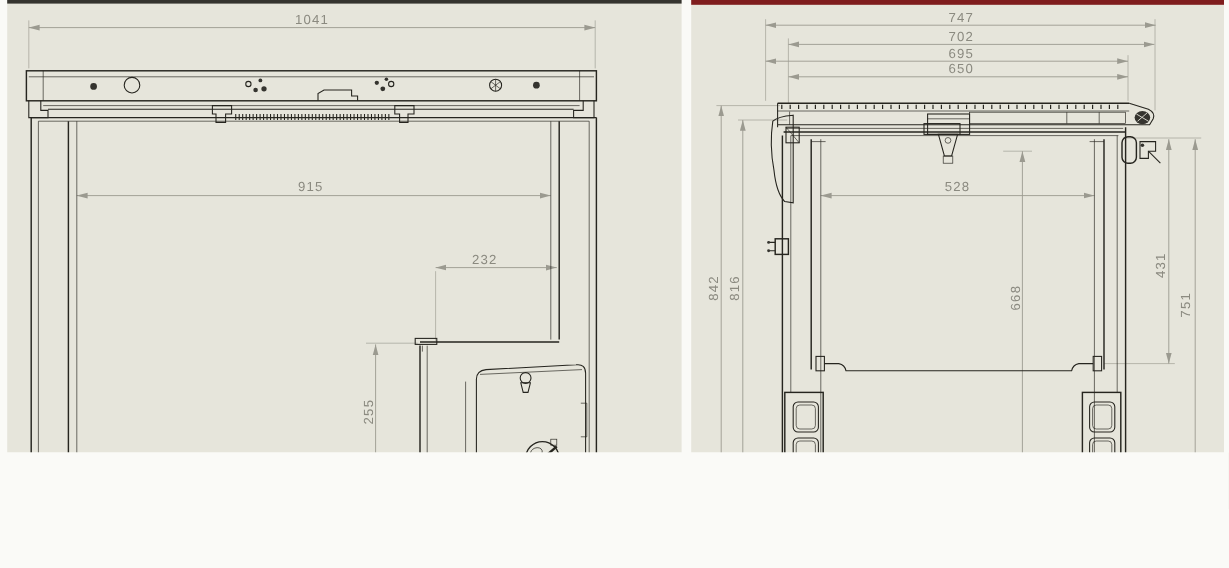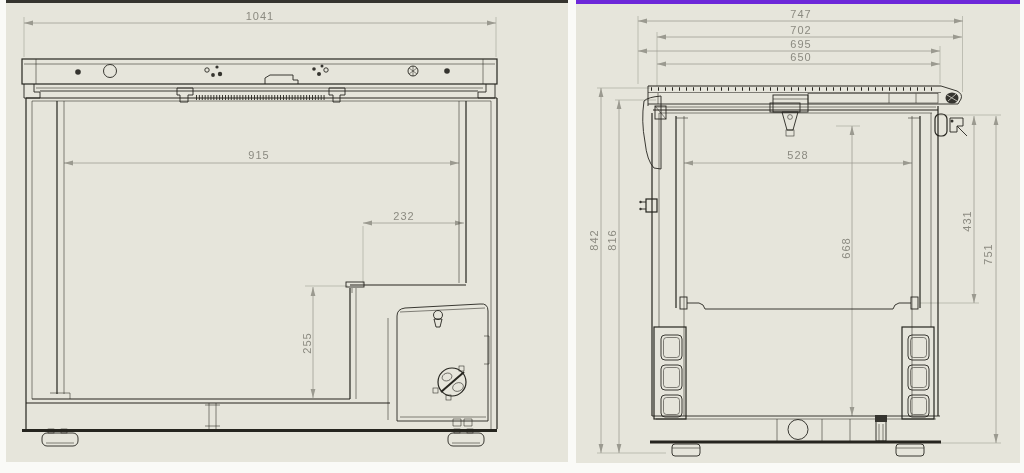--- a/index.html
+++ b/index.html
@@ -1,20 +1,20 @@
 <!DOCTYPE html>
 <html><head>
 <meta charset="utf-8">
 <style>
   html,body{margin:0;padding:0;background:#fafaf7;}
-  #stage{position:relative;width:1024px;height:473px;background:#fafaf7;overflow:hidden;
+  #stage{position:relative;width:1024px;height:377px;background:#fafaf7;overflow:hidden;
          font-family:"Liberation Sans",sans-serif;}
   .panel{position:absolute;top:0;height:459px;background:#e6e5db;}
   #panel-left{left:6px;width:562px;border-top:3px solid #35342f;}
-  #panel-right{left:576px;width:444px;border-top:4px solid #6d28d9;}
+  #panel-right{left:576px;width:444px;border-top:4px solid #7f1d1d;}
   svg{display:block;}
   .dimline{stroke:#9b9a90;stroke-width:.75;fill:none;}
   .extline{stroke:#a3a298;stroke-width:.6;fill:none;}
   text.dim{font-family:"Liberation Sans",sans-serif;font-size:11px;fill:#8b8a80;
            letter-spacing:1px;text-anchor:middle;}
   .thick{stroke:#26251f;stroke-width:1.2;fill:none;}
   .med{stroke:#26251f;stroke-width:.9;fill:none;}
   .thin{stroke:#26251f;stroke-width:.55;fill:none;}
   .fat{stroke:#26251f;stroke-width:2.8;fill:none;}
   .darkfill{fill:#35342f;stroke:none;}

